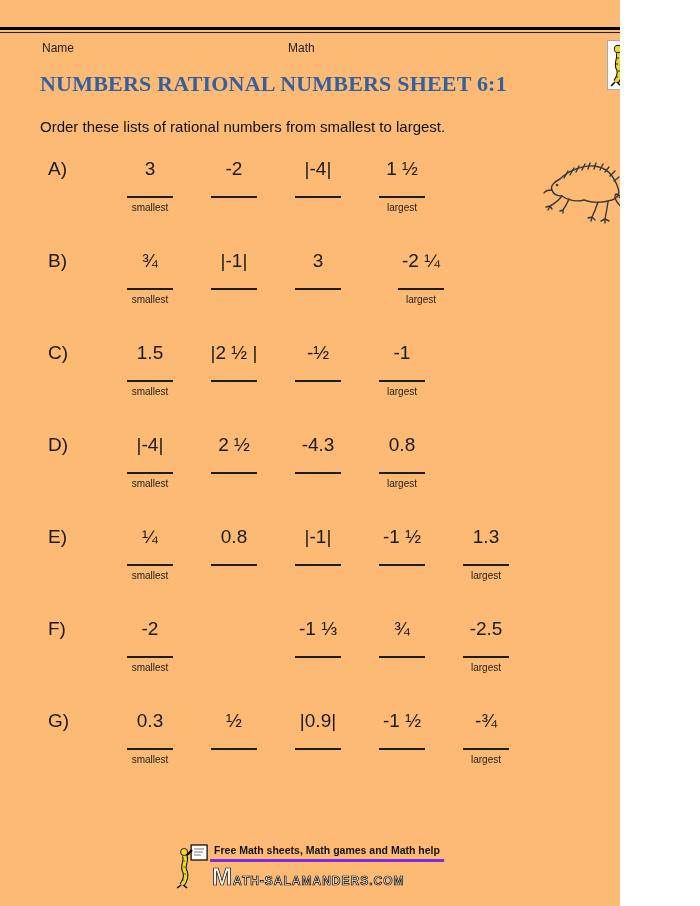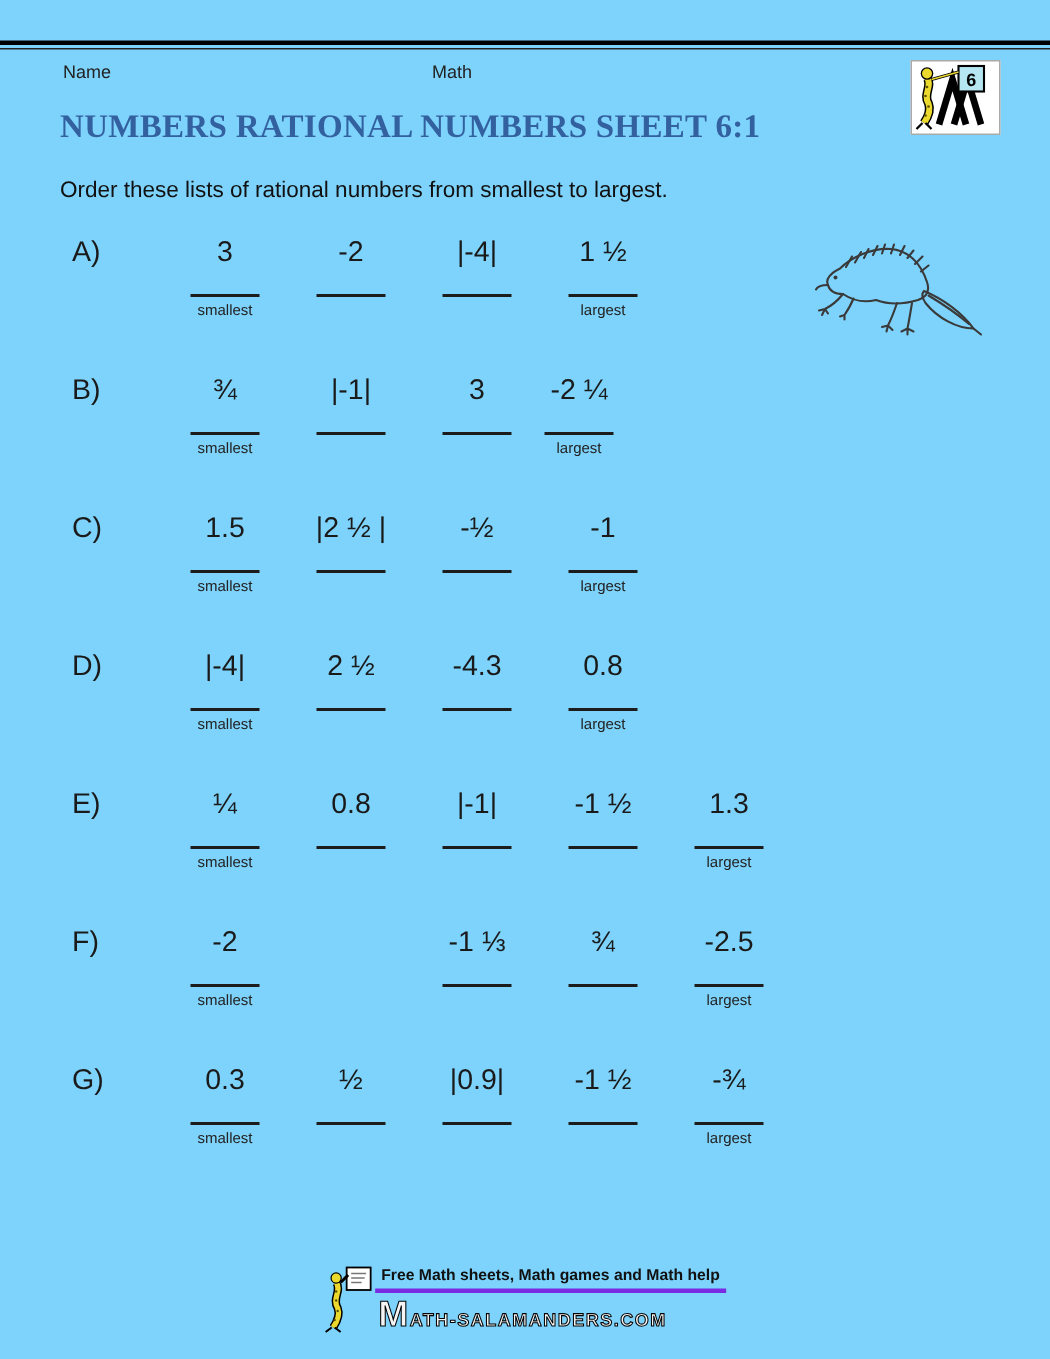--- a/index.html
+++ b/index.html
@@ -1,19 +1,19 @@
 <!DOCTYPE html>
 <html><head>
 <meta charset="utf-8">
 <style>
   html,body{margin:0;padding:0;background:#fff;}
   .page{
     position:relative;
-    width:700px;height:906px;
-    background:#7dd3fc;
+    width:620px;height:906px;
+    background:#fdba74;
     font-family:"Liberation Sans", sans-serif;
     color:#1a1a1a;
     overflow:hidden;
   }
   .topline{
     position:absolute;left:0;top:27px;width:700px;height:2px;
     border-top:3px solid #000;border-bottom:1px solid #222;
   }
   .meta-label{
     position:absolute;top:41px;font-size:12px;color:#222;
@@ -161,21 +161,21 @@
           <div class="sub">smallest</div>
         </div>
         <div class="col" style="left:192px">
           <div class="num">|-1|</div>
           <div class="blank"></div>
         </div>
         <div class="col" style="left:276px">
           <div class="num">3</div>
           <div class="blank"></div>
         </div>
-        <div class="col" style="left:344px">
+        <div class="col" style="left:379px">
           <div class="num">-2 ¼</div>
           <div class="blank"></div>
           <div class="sub">largest</div>
         </div>
       </div>
       <div class="row">
         <div class="row-label">C)</div>
         <div class="col" style="left:108px">
           <div class="num">1.5</div>
           <div class="blank"></div>

